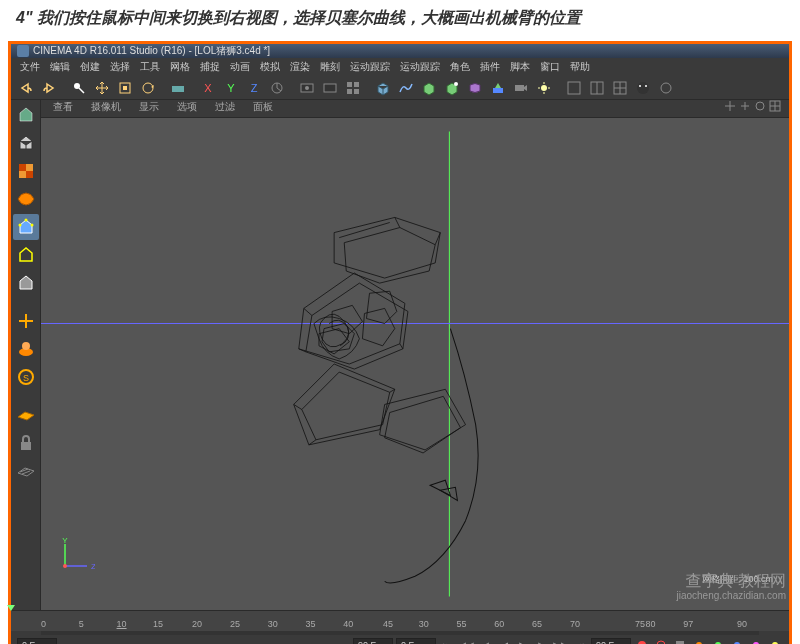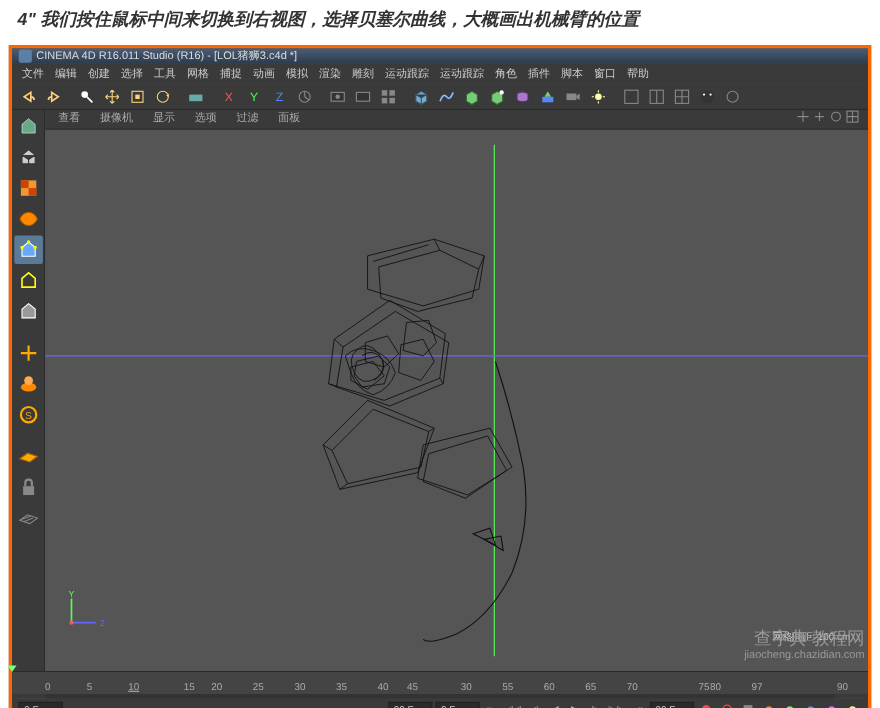--- a/index.html
+++ b/index.html
@@ -415,36 +415,36 @@
       </div>
     </div>
   </div>
 
   <div class="timeline-area">
     <div class="timeline-ruler">
       <div class="timeline-cursor"></div>
     <span class="ruler-tick" style="left: 30px;">0</span>
         <span class="ruler-tick" style="left: 67.7778px;">5</span>
         <span class="ruler-tick" style="left: 105.556px; text-decoration: underline;">10</span>
-        <span class="ruler-tick" style="left: 156px;">15</span>
+        <span class="ruler-tick" style="left: 142px;">15</span>
         <span class="ruler-tick" style="left: 181.111px;">20</span>
         <span class="ruler-tick" style="left: 218.889px;">25</span>
         <span class="ruler-tick" style="left: 256.667px;">30</span>
         <span class="ruler-tick" style="left: 294.444px;">35</span>
         <span class="ruler-tick" style="left: 332.222px;">40</span>
-        <span class="ruler-tick" style="left: 359px;">45</span>
+        <span class="ruler-tick" style="left: 372px;">45</span>
         <span class="ruler-tick" style="left: 407.778px;">30</span>
         <span class="ruler-tick" style="left: 445.556px;">55</span>
         <span class="ruler-tick" style="left: 483.333px;">60</span>
         <span class="ruler-tick" style="left: 521.111px;">65</span>
         <span class="ruler-tick" style="left: 558.889px;">70</span>
         <span class="ruler-tick" style="left: 624px;">75</span>
         <span class="ruler-tick" style="left: 634.444px;">80</span>
         <span class="ruler-tick" style="left: 672.222px;">97</span>
-        <span class="ruler-tick" style="left: 750px;">90</span>
+        <span class="ruler-tick" style="left: 726px;">90</span>
       </div>
     <div class="timeline-track"></div>
   </div>
 
   <div class="bottom-bar">
     <input class="bb-input" value="0 F" style="">
     <div class="bb-spacer"></div>
     <input class="bb-input" value="90 F" style="">
     <input class="bb-input" value="0 F" style="">
     <div class="bb-btn">⇤</div>

